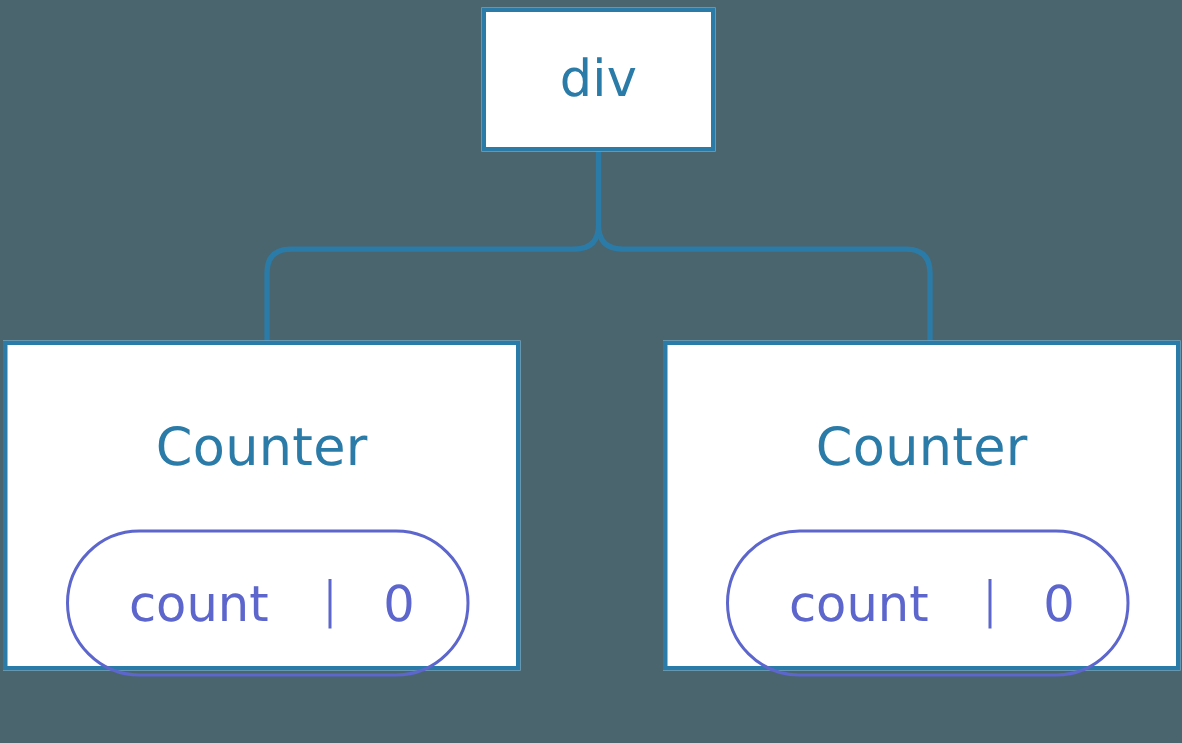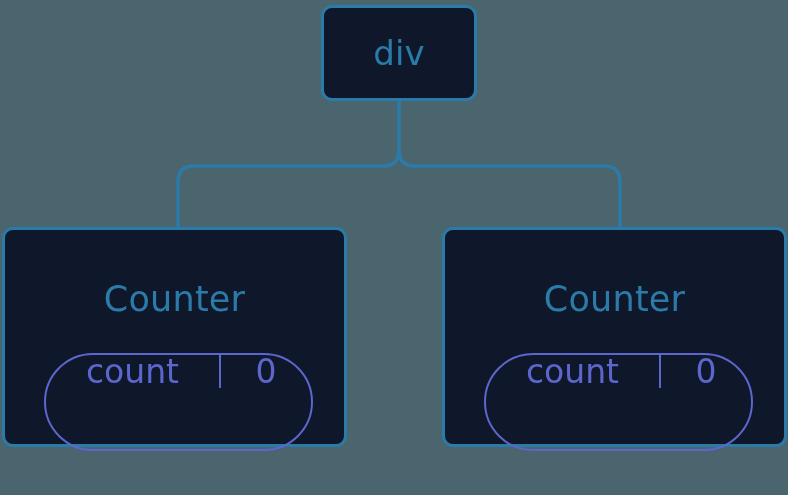--- a/index.html
+++ b/index.html
@@ -25,23 +25,23 @@
     position: absolute;
     left: 0;
     top: 0;
     width: 788px;
     height: 495px;
   }
   
   .node {
     position: absolute;
     box-sizing: border-box;
-    background: #0f172a;
+    background: #ffffff;
     border: 3px solid #2b7ba8;
-    border-radius: 11px;
+    border-radius: 0;
     display: flex;
     flex-direction: column;
     align-items: center;
     z-index: 2;
   }
   .node-root {
     left: 321px;
     top: 5px;
     width: 156px;
     height: 96px;
@@ -73,21 +73,21 @@
   .state-pill {
     position: absolute;
     top: 123px;
     left: 39px;
     width: 269px;
     height: 98px;
     box-sizing: border-box;
     border: 2px solid #5c66cc;
     border-radius: 49px;
     display: flex;
-    align-items: flex-start;
+    align-items: center;
     background: transparent;
   }
   .pill-key {
     flex: 0 0 175px;
     display: flex;
     align-items: center;
     justify-content: center;
     border-right: 2px solid #5c66cc;
     box-sizing: border-box;
   }

